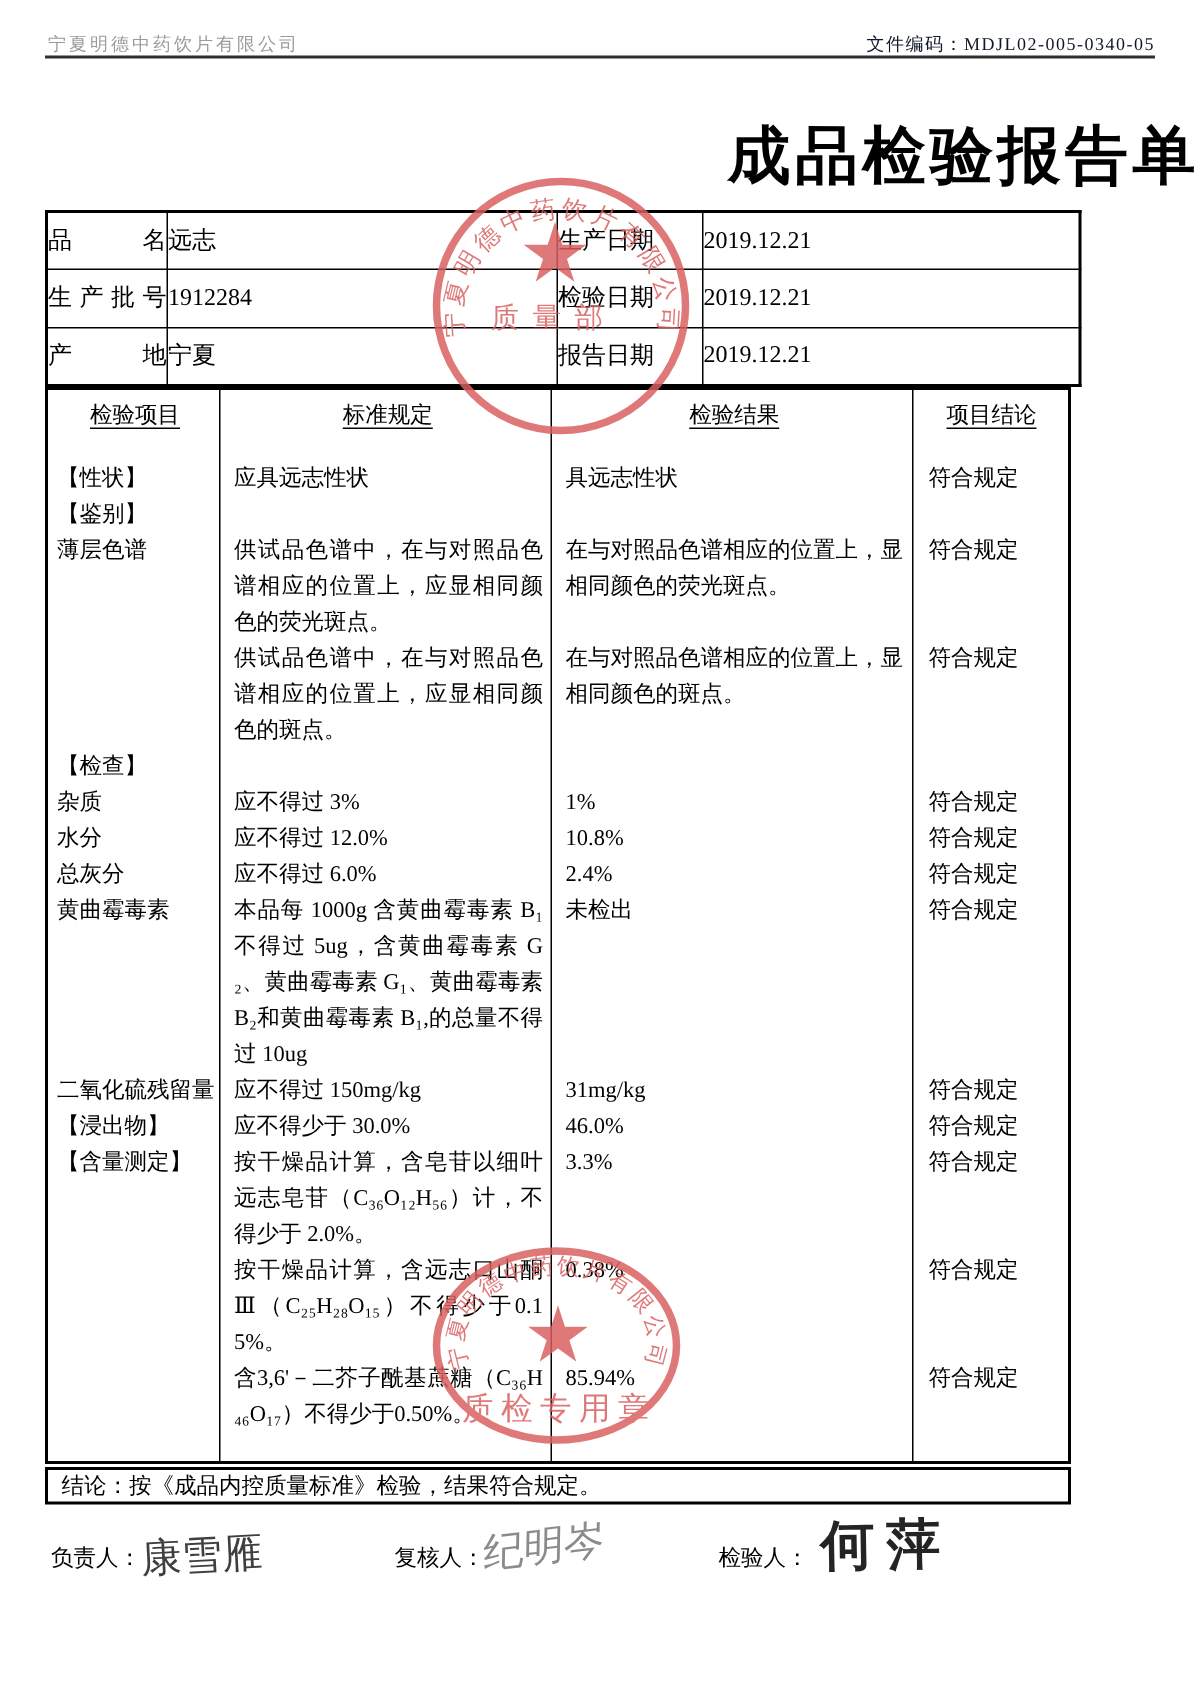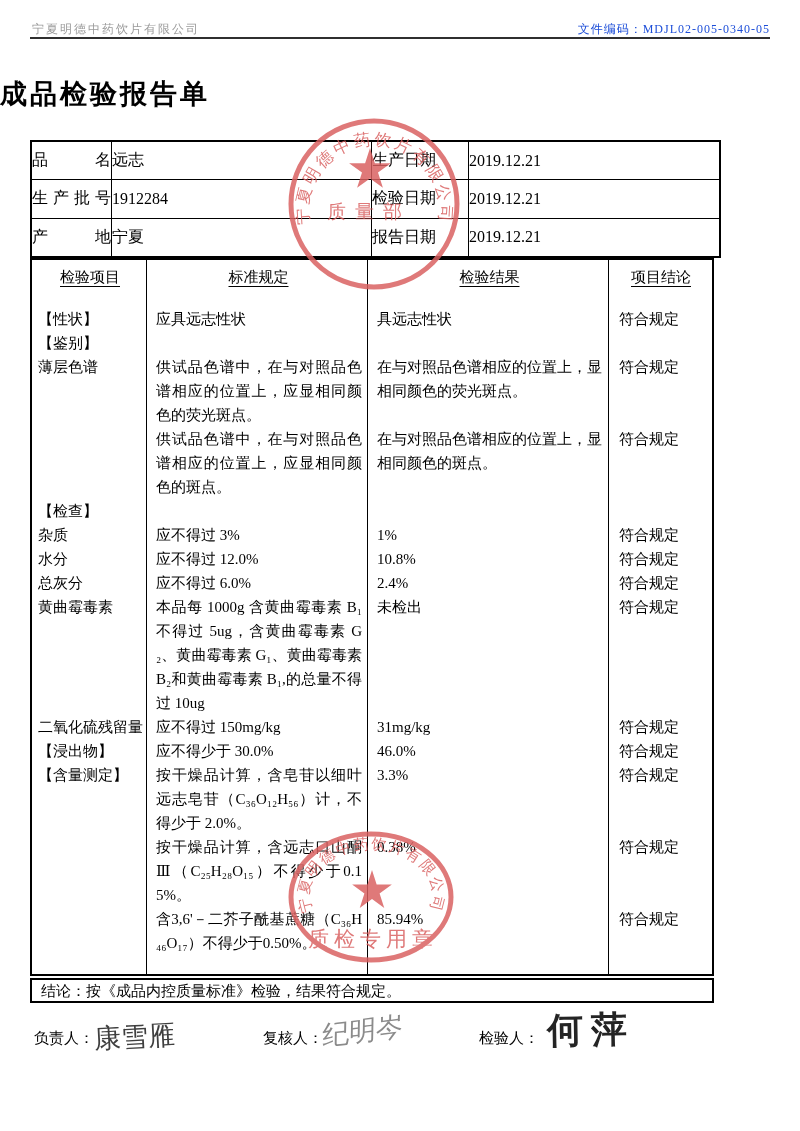--- a/index.html
+++ b/index.html
@@ -2,24 +2,24 @@
 <html><head>
 <meta charset="utf-8">
 <style>
   html,body{margin:0;padding:0;}
   body{
     width:800px;height:1131px;position:relative;background:#ffffff;
     font-family:"Liberation Serif","DejaVu Serif",serif;color:#000;overflow:hidden;
   }
   
   .hdr-company{position:absolute;left:32px;top:21px;font-size:12px;color:#9b9b9b;letter-spacing:2px;}
-  .hdr-code{position:absolute;right:30px;top:21px;font-size:12px;color:#1d4ed8;letter-spacing:1px;}
+  .hdr-code{position:absolute;right:30px;top:21px;font-size:12px;color:#0f172a;letter-spacing:1px;}
   .hdr-rule{position:absolute;left:30px;top:37px;width:740px;height:2px;background:#2f2f2f;}
-  .title{position:absolute;left:0;top:76px;width:800px;margin:0;text-align:left;
-         font-size:27px;font-weight:bold;letter-spacing:3px;}
+  .title{position:absolute;left:0;top:76px;width:800px;margin:0;text-align:right;
+         font-size:42px;font-weight:bold;letter-spacing:3px;}
   
   table.info{position:absolute;left:30px;top:140px;width:684px;height:118px;
              border-collapse:collapse;table-layout:fixed;border:2px solid #000;font-size:16px;}
   table.info td{border:1px solid #000;padding:0;white-space:nowrap;overflow:hidden;}
   td.ilabel{width:79px;padding:0 9px;text-align:justify;text-align-last:justify;}
   td.ival{width:259px;padding-left:10px;}
   td.ilabel2{width:96px;padding-left:7px;}
   td.ival2{width:250px;padding-left:9px;}
   
   .rtable{position:absolute;left:30px;top:258px;width:684px;height:718px;box-sizing:border-box;

